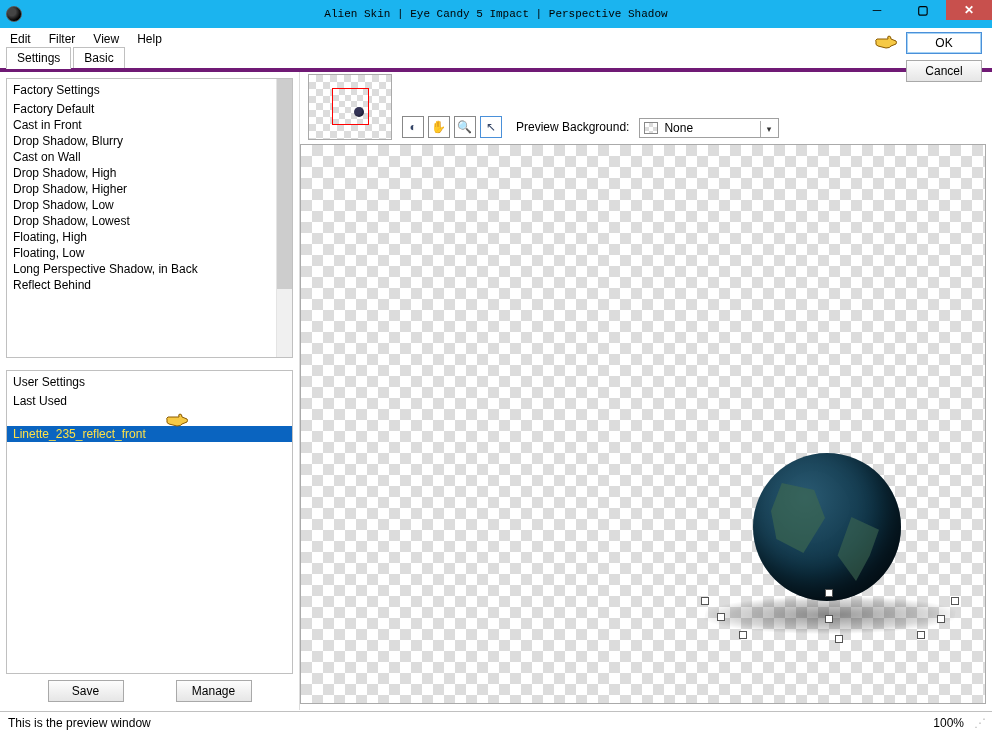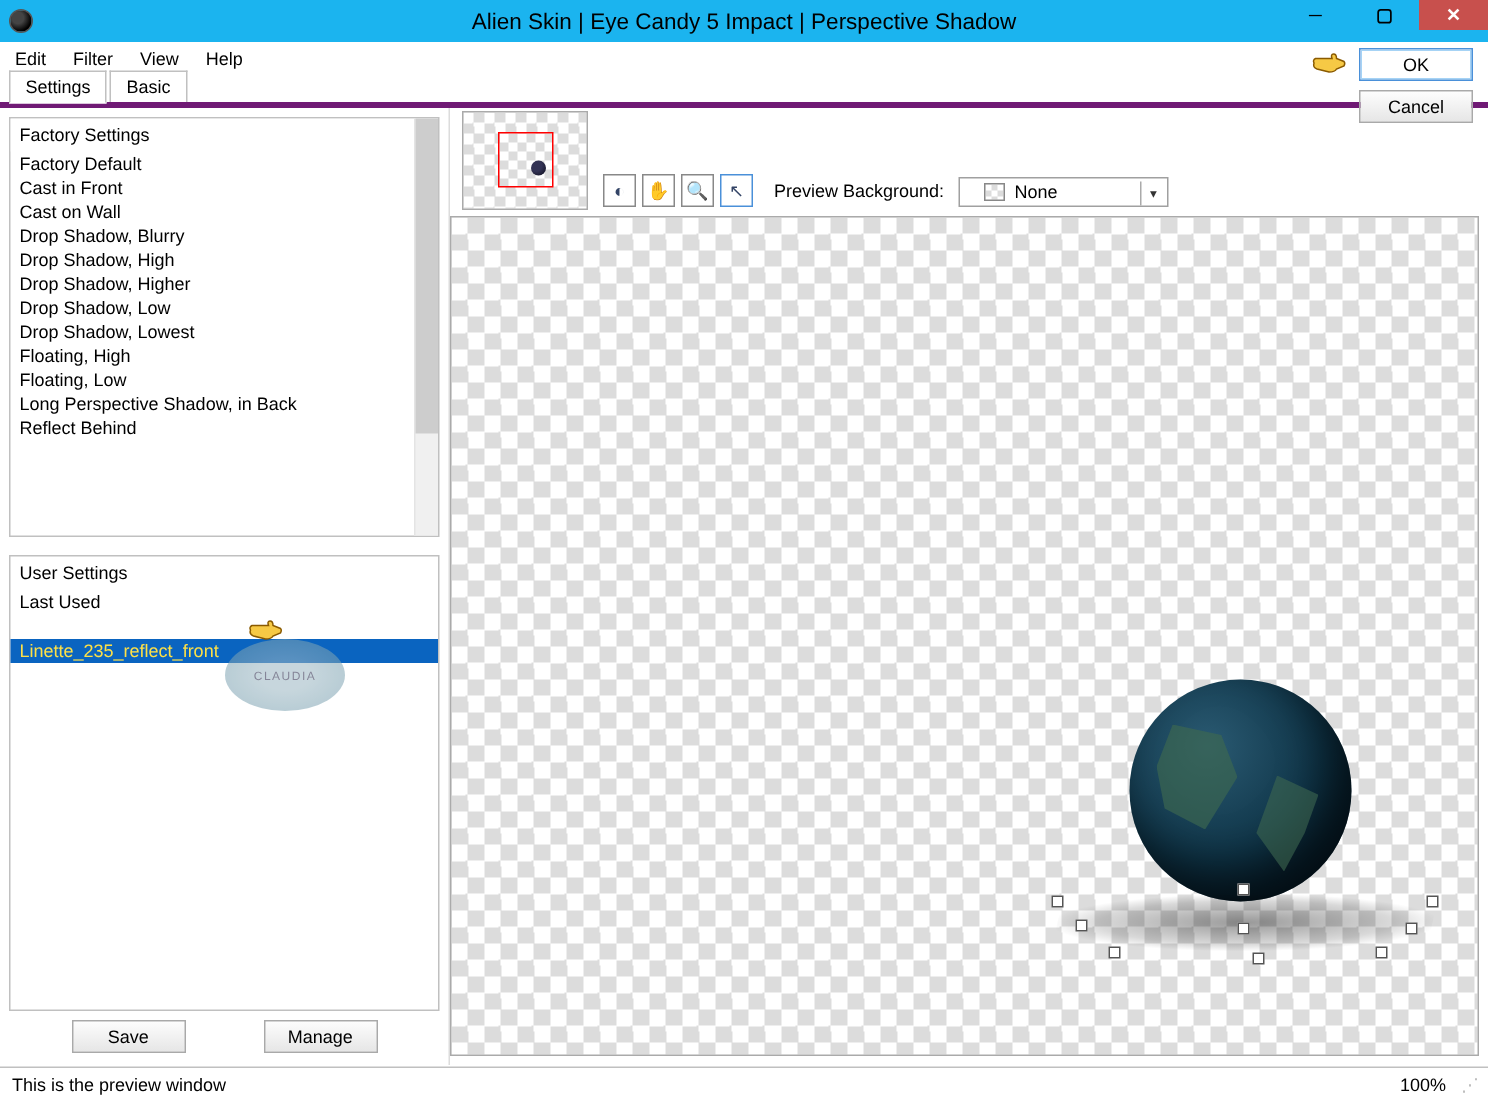--- a/index.html
+++ b/index.html
@@ -1,20 +1,20 @@
 <!DOCTYPE html>
 <html><head>
 <meta charset="utf-8">
 <style>
 * { box-sizing: border-box; margin: 0; padding: 0; font-family: "Segoe UI", Tahoma, sans-serif; font-size: 12px; }
 body { width: 992px; height: 733px; background: #fff; overflow: hidden; position: relative; }
 
 .titlebar { height: 28px; background: #1bb4ef; display: flex; align-items: center; position: relative; }
 .titlebar .app-icon { width: 16px; height: 16px; margin-left: 6px; border-radius: 50%; background: radial-gradient(circle at 35% 35%, #444 30%, #000 70%); border: 1px solid #555; }
-.titlebar .title { position: absolute; left: 50%; transform: translateX(-50%); font-size: 15px; color: #000; }
+.titlebar .title { position: absolute; left: 50%; transform: translateX(-50%); font-size: 11px; color: #000; font-family: Liberation Mono, monospace; }
 .win-ctrls { position: absolute; right: 0; top: 0; display: flex; }
 .win-ctrl { width: 46px; height: 20px; display: flex; align-items: center; justify-content: center; font-weight: bold; }
 .win-ctrl.close { background: #c8504d; color: #fff; }
 .win-ctrl.max, .win-ctrl.min { background: transparent; }
 
 .menubar { height: 22px; display: flex; align-items: center; padding-left: 10px; border-bottom: 0; }
 .menubar span { margin-right: 18px; cursor: default; }
 
 .tabstrip { display: flex; align-items: flex-end; height: 22px; padding-left: 6px; border-bottom: 4px solid #701a75; }
 .tab { border: 1px solid #c0c0c0; border-bottom: none; padding: 3px 10px; margin-right: 2px; background: #fff; position: relative; }
@@ -46,21 +46,21 @@
 .top-tools { display: flex; align-items: flex-start; padding: 2px 6px 4px 8px; gap: 10px; position: relative; }
 .thumb-area { width: 84px; height: 66px; background-image: repeating-conic-gradient(#dcdcdc 0 25%, #fff 0 50%); background-size: 14px 14px; border: 1px solid #aaa; position: relative; margin-top: 0; }
 .thumb-area .redrect { position: absolute; left: 23px; top: 13px; width: 37px; height: 37px; border: 1px solid #ff0000; background-image: repeating-conic-gradient(#dcdcdc 0 25%, #fff 0 50%); background-size: 12px 12px; }
 .thumb-area .dot { position: absolute; left: 45px; top: 32px; width: 10px; height: 10px; border-radius: 50%; background: radial-gradient(circle at 35% 35%,#335 40%,#112 90%); }
 
 .toolbar-icons { display: flex; gap: 4px; margin-top: 42px; }
 .toolbtn { width: 22px; height: 22px; border: 1px solid #888; background: #fff; display: flex; align-items: center; justify-content: center; font-size: 12px; color: #346; }
 .toolbtn.arrow { border-color: #4a90d9; }
 
 .preview-label { margin-top: 46px; margin-left: 4px; }
-.preview-select { margin-top: 44px; width: 140px; height: 20px; border: 1px solid #a0a0a0; background: #fff; display: flex; align-items: center; padding-left: 16px; position: relative; }
+.preview-select { margin-top: 44px; width: 140px; height: 20px; border: 1px solid #a0a0a0; background: #fff; display: flex; align-items: center; padding-left: 4px; position: relative; }
 .preview-select .swatch { width: 14px; height: 12px; background-image: repeating-conic-gradient(#dcdcdc 0 25%, #fff 0 50%); background-size: 8px 8px; border: 1px solid #888; margin-right: 6px; }
 .preview-select .chev { position: absolute; right: 2px; top: 2px; width: 16px; height: 16px; border-left: 1px solid #aaa; display: flex; align-items: center; justify-content: center; font-size: 9px; color: #333; }
 
 .ok-area { position: absolute; right: 10px; top: 32px; display: flex; flex-direction: column; gap: 6px; align-items: center; z-index: 5; }
 .ok-btn { width: 76px; height: 22px; border: 1px solid #4a90d9; background: #fff; box-shadow: 0 0 0 1px #a6d3f5 inset; }
 
 .preview { flex: 1; margin: 0 6px 6px 0; background-image: repeating-conic-gradient(#dcdcdc 0 25%, #fff 0 50%); background-size: 22px 22px; border: 1px solid #aaa; position: relative; overflow: hidden; }
 .globe { position: absolute; right: 84px; top: 308px; width: 148px; height: 148px; border-radius: 50%; background: radial-gradient(circle at 35% 30%, #2a5a72 0%, #0e3346 55%, #031422 100%); box-shadow: inset -14px -20px 30px rgba(0,0,0,0.6); }
 .globe:before { content: ""; position: absolute; left: 18px; top: 30px; width: 54px; height: 70px; background: #3d6850; opacity: 0.65; clip-path: polygon(20% 0, 80% 10%, 100% 50%, 60% 100%, 10% 80%, 0 40%); }
 .globe:after { content: ""; position: absolute; right: 22px; top: 64px; width: 46px; height: 64px; background: #3d6850; opacity: 0.6; clip-path: polygon(40% 0, 100% 20%, 80% 60%, 50% 100%, 10% 60%); }
@@ -112,38 +112,37 @@
 </div>
 
 <div class="content">
   <div class="left-panel">
     <div class="factory-box">
       <div class="factory-list">
         <div class="list-header">Factory Settings</div>
         <div class="list-items" id="factory-items">
             <div class="list-item">Factory Default</div>
             <div class="list-item">Cast in Front</div>
+            <div class="list-item">Drop Shadow, Blurry</div>
             <div class="list-item">Cast on Wall</div>
-            <div class="list-item">Drop Shadow, Blurry</div>
             <div class="list-item">Drop Shadow, High</div>
             <div class="list-item">Drop Shadow, Higher</div>
             <div class="list-item">Drop Shadow, Low</div>
             <div class="list-item">Drop Shadow, Lowest</div>
             <div class="list-item">Floating, High</div>
             <div class="list-item">Floating, Low</div>
             <div class="list-item">Long Perspective Shadow, in Back</div>
             <div class="list-item">Reflect Behind</div>
           </div>
       </div>
       <div class="scrollbar">
           <div class="thumb"></div>
         </div>
     </div>
 
-    <div class="watermark">CLAUDIA</div>
 
     <div class="user-box">
       <div class="user-header">User Settings</div>
       <div class="user-items">
         <div class="list-item">Last Used</div>
         <div class="list-item selected">Linette_235_reflect_front</div>
       </div>
       <span class="hand-cursor">
         <svg class="hand" viewBox="0 0 24 18">
             <path d="M2 9 Q1 7 3 6 L14 6 Q13 3 15 3 Q17 3 17 6 L22 8 Q23 9 22 11 L17 13 Q16 15 12 15 L4 13 Q1 12 2 9 Z" fill="#f6c945" stroke="#8a5a00" stroke-width="1"></path>

